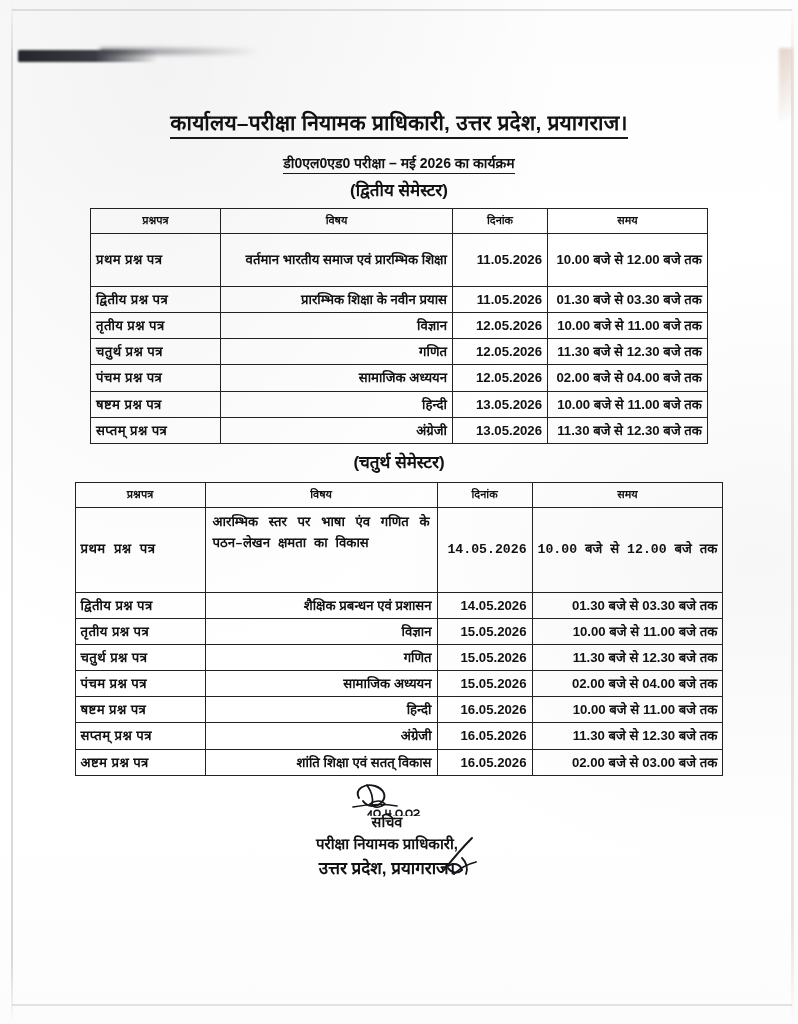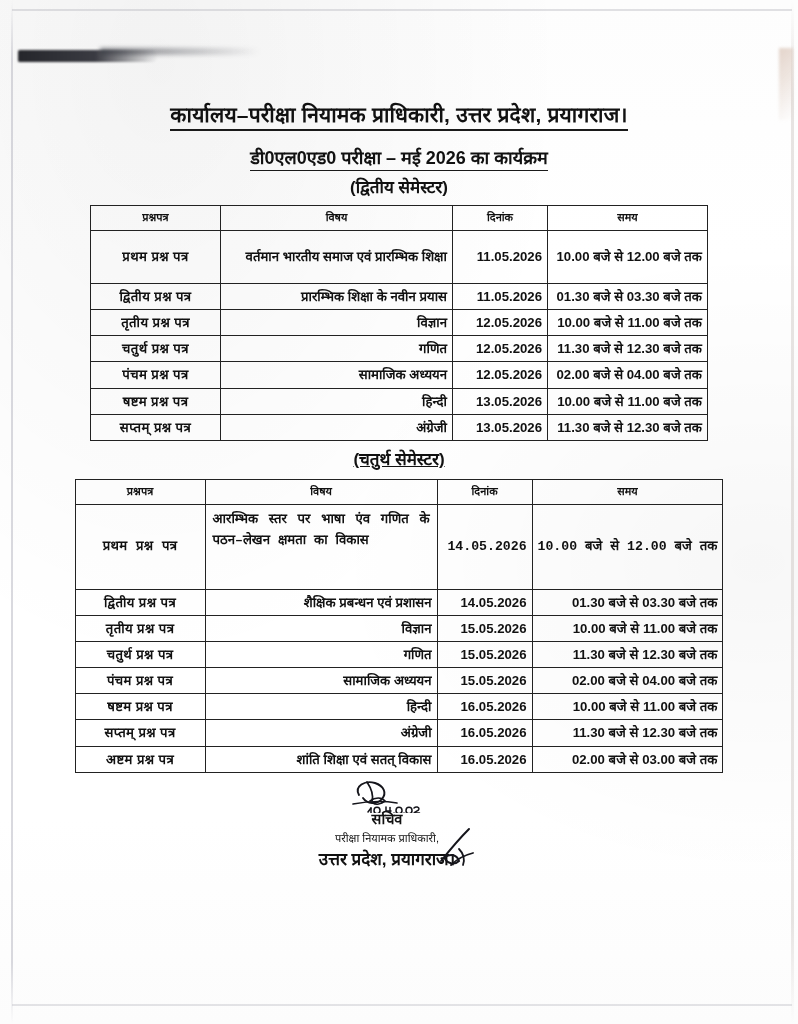--- a/index.html
+++ b/index.html
@@ -49,50 +49,50 @@
     background:linear-gradient(90deg,rgba(60,62,70,.65) 0%,rgba(140,142,150,0) 100%);
     filter:blur(2.2px);
   }
   .corner-fold{
     position:absolute;right:5px;top:48px;width:14px;height:72px;
     background:linear-gradient(135deg,rgba(206,178,160,.55),rgba(235,222,212,0));
     filter:blur(1.5px);
   }
 
   
-  #content{position:absolute;left:0;top:0;width:798px;}
+  #content{position:absolute;left:0;top:8px;width:798px;}
 
   .doc-title{
     text-align:center;
     font-size:21px;
     font-weight:700;
     letter-spacing:.2px;
     margin-top:100px;
     padding-bottom:3px;
   }
   .doc-title span{
     border-bottom:2px solid #1a1a1a;
     padding-bottom:3px;
   }
   .doc-subtitle{
     text-align:center;
-    font-size:18px;
+    font-size:14px;
     font-weight:700;
     margin-top:14px;
   }
   .doc-subtitle span{border-bottom:1.4px solid #1a1a1a;padding-bottom:2px;}
 
   .sem-heading{
     text-align:center;
     font-size:17px;
     font-weight:700;
     margin-top:6px;
     margin-bottom:7px;
   }
-  .sem-heading.second{margin-bottom:9px;text-decoration:underline;}
+  .sem-heading.second{margin-bottom:9px;}
 
   table.sched{
     border-collapse:collapse;
     margin:0 auto;
     table-layout:fixed;
     border:1.6px solid #1d1d1d;
     background:transparent;
   }
   table.sched td,table.sched th{
     border:1.3px solid #222;
@@ -103,21 +103,21 @@
     line-height:1.45;
   }
   table.sched th{font-size:11px;text-align:center;padding:4px 5px;}
 
   
   col.c-paper{width:130px;}
   col.c-subject{width:232px;}
   col.c-date{width:95px;}
   col.c-time{width:160px;}
 
-  .c-paper-cell{text-align:center;letter-spacing:.4px;}
+  .c-paper-cell{letter-spacing:.4px;}
   .c-subject-cell{text-align:right;}
   .c-subject-cell.justified{
     text-align:justify;
     text-align-last:left;
     padding:4px 7px 6px 7px;
     line-height:1.62;
   }
   .c-date-cell{text-align:right;letter-spacing:0px;}
   .c-time-cell{text-align:right;white-space:nowrap;}
 
@@ -138,21 +138,21 @@
     text-align:center;
   }
   .sig-mark{
     position:relative;
     height:34px;
     width:120px;
     margin:0 auto -4px auto;
   }
   .sig-mark svg{position:absolute;left:0;top:0;}
   .sig-role{font-size:14.5px;font-weight:700;line-height:1.5;}
-  .sig-org{font-size:11px;font-weight:400;line-height:1.5;}
+  .sig-org{font-size:15px;font-weight:700;line-height:1.5;}
   .sig-place{font-size:17px;font-weight:700;line-height:1.5;position:relative;}
   .sig-flourish{
     position:absolute;
     right:-30px;
     top:-26px;
     width:50px;height:48px;
     pointer-events:none;
   }
 </style>
 </head>

